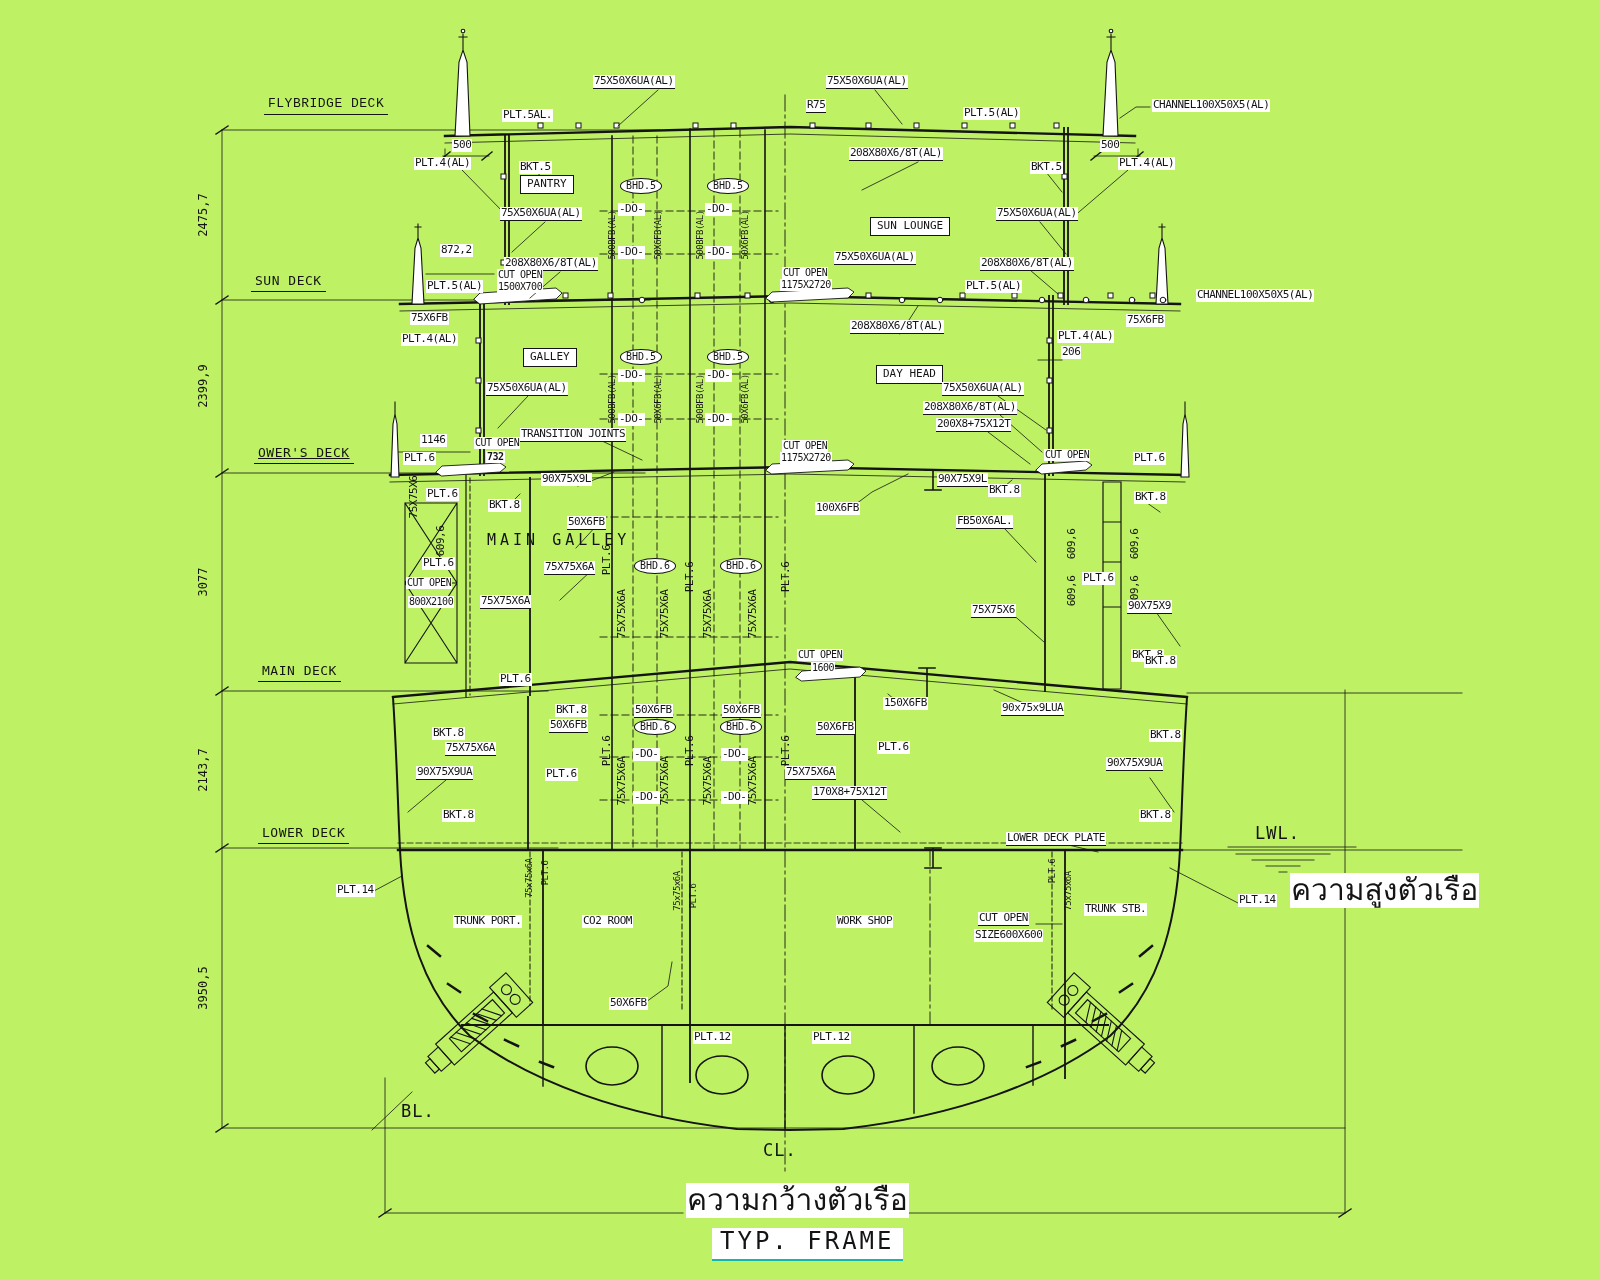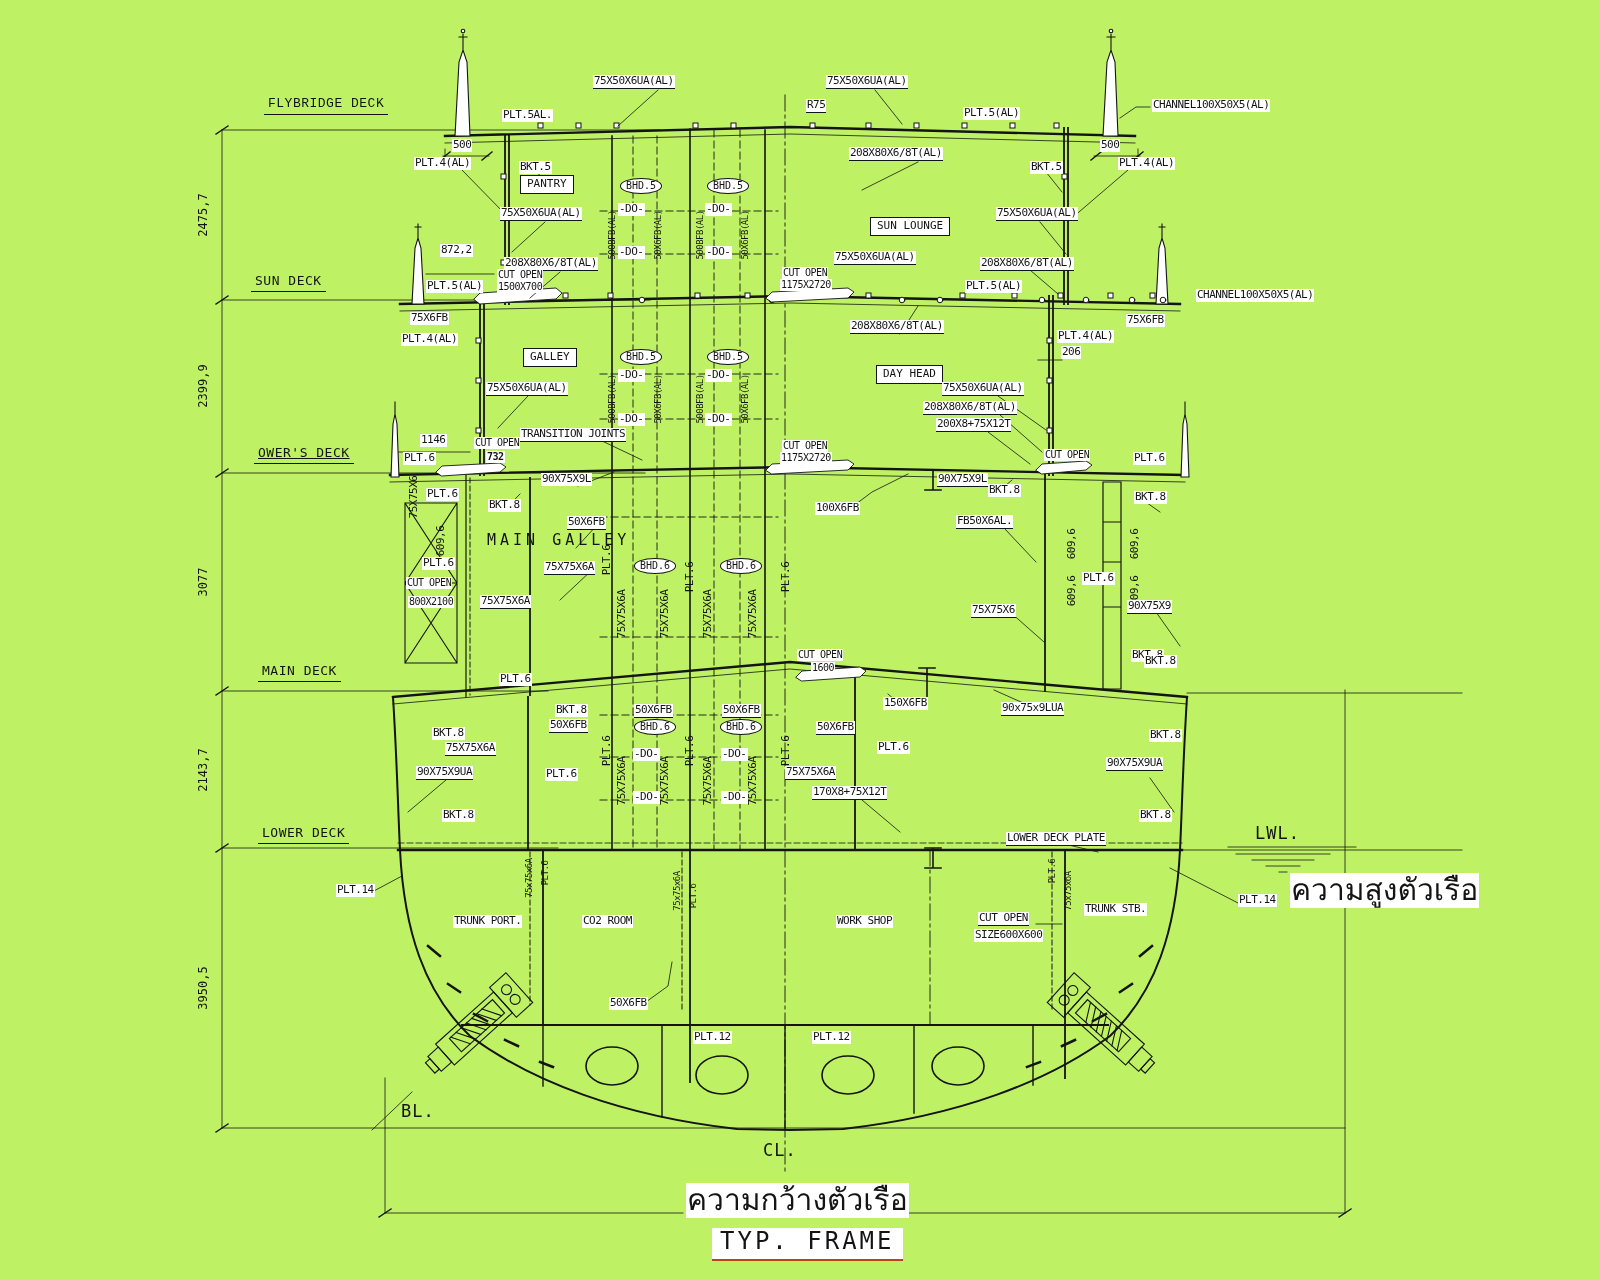--- a/index.html
+++ b/index.html
@@ -13,21 +13,21 @@
   .sm{font-size:10px;}
   .vsm{font-size:9px;}
   .rot{transform:translate(-50%,-50%) rotate(-90deg);background:transparent;}
   .dim{font-size:12px;letter-spacing:0;}
   .boxed{border:1px solid #141414;padding:2px 6px;letter-spacing:0;}
   .oval{border:1px solid #141414;border-radius:50%;padding:1px 5px;font-size:10px;letter-spacing:0;}
   .deck{font-size:13px;border-bottom:1px solid #141414;padding:0 4px 2px 4px;letter-spacing:0.5px;background:transparent;}
   .wide{font-size:15px;letter-spacing:4px;background:transparent;}
   .thai{font-size:30px;font-family:"DejaVu Sans","Liberation Sans",sans-serif;letter-spacing:0;background:#fff;}
   .lwl{font-size:17px;letter-spacing:1px;background:transparent;}
-  .title{font-size:24px;letter-spacing:3px;border-bottom:2px solid #c2410c;padding:0 8px 3px 8px;}
+  .title{font-size:24px;letter-spacing:3px;border-bottom:2px solid #14b8a6;padding:0 8px 3px 8px;}
 </style>
 <title>TYP. FRAME</title></head>
 <body>
 
 <div class="sheet">
 
   <svg width="1600" height="1280" viewBox="0 0 1600 1280">
     <g stroke="#141414" fill="none" stroke-linecap="square">
 
       <g>

